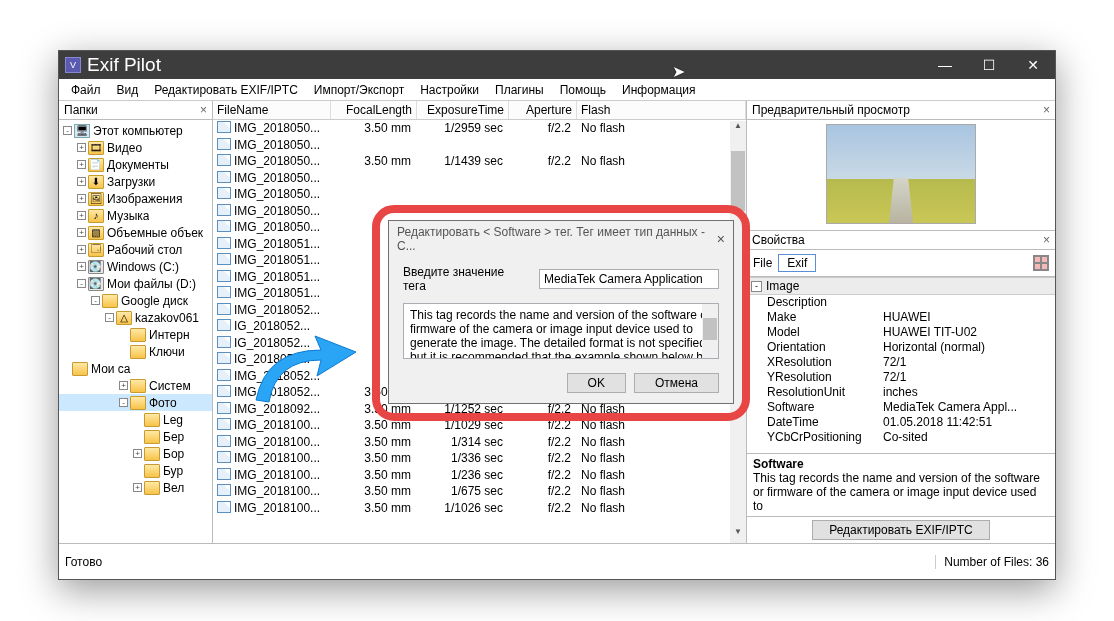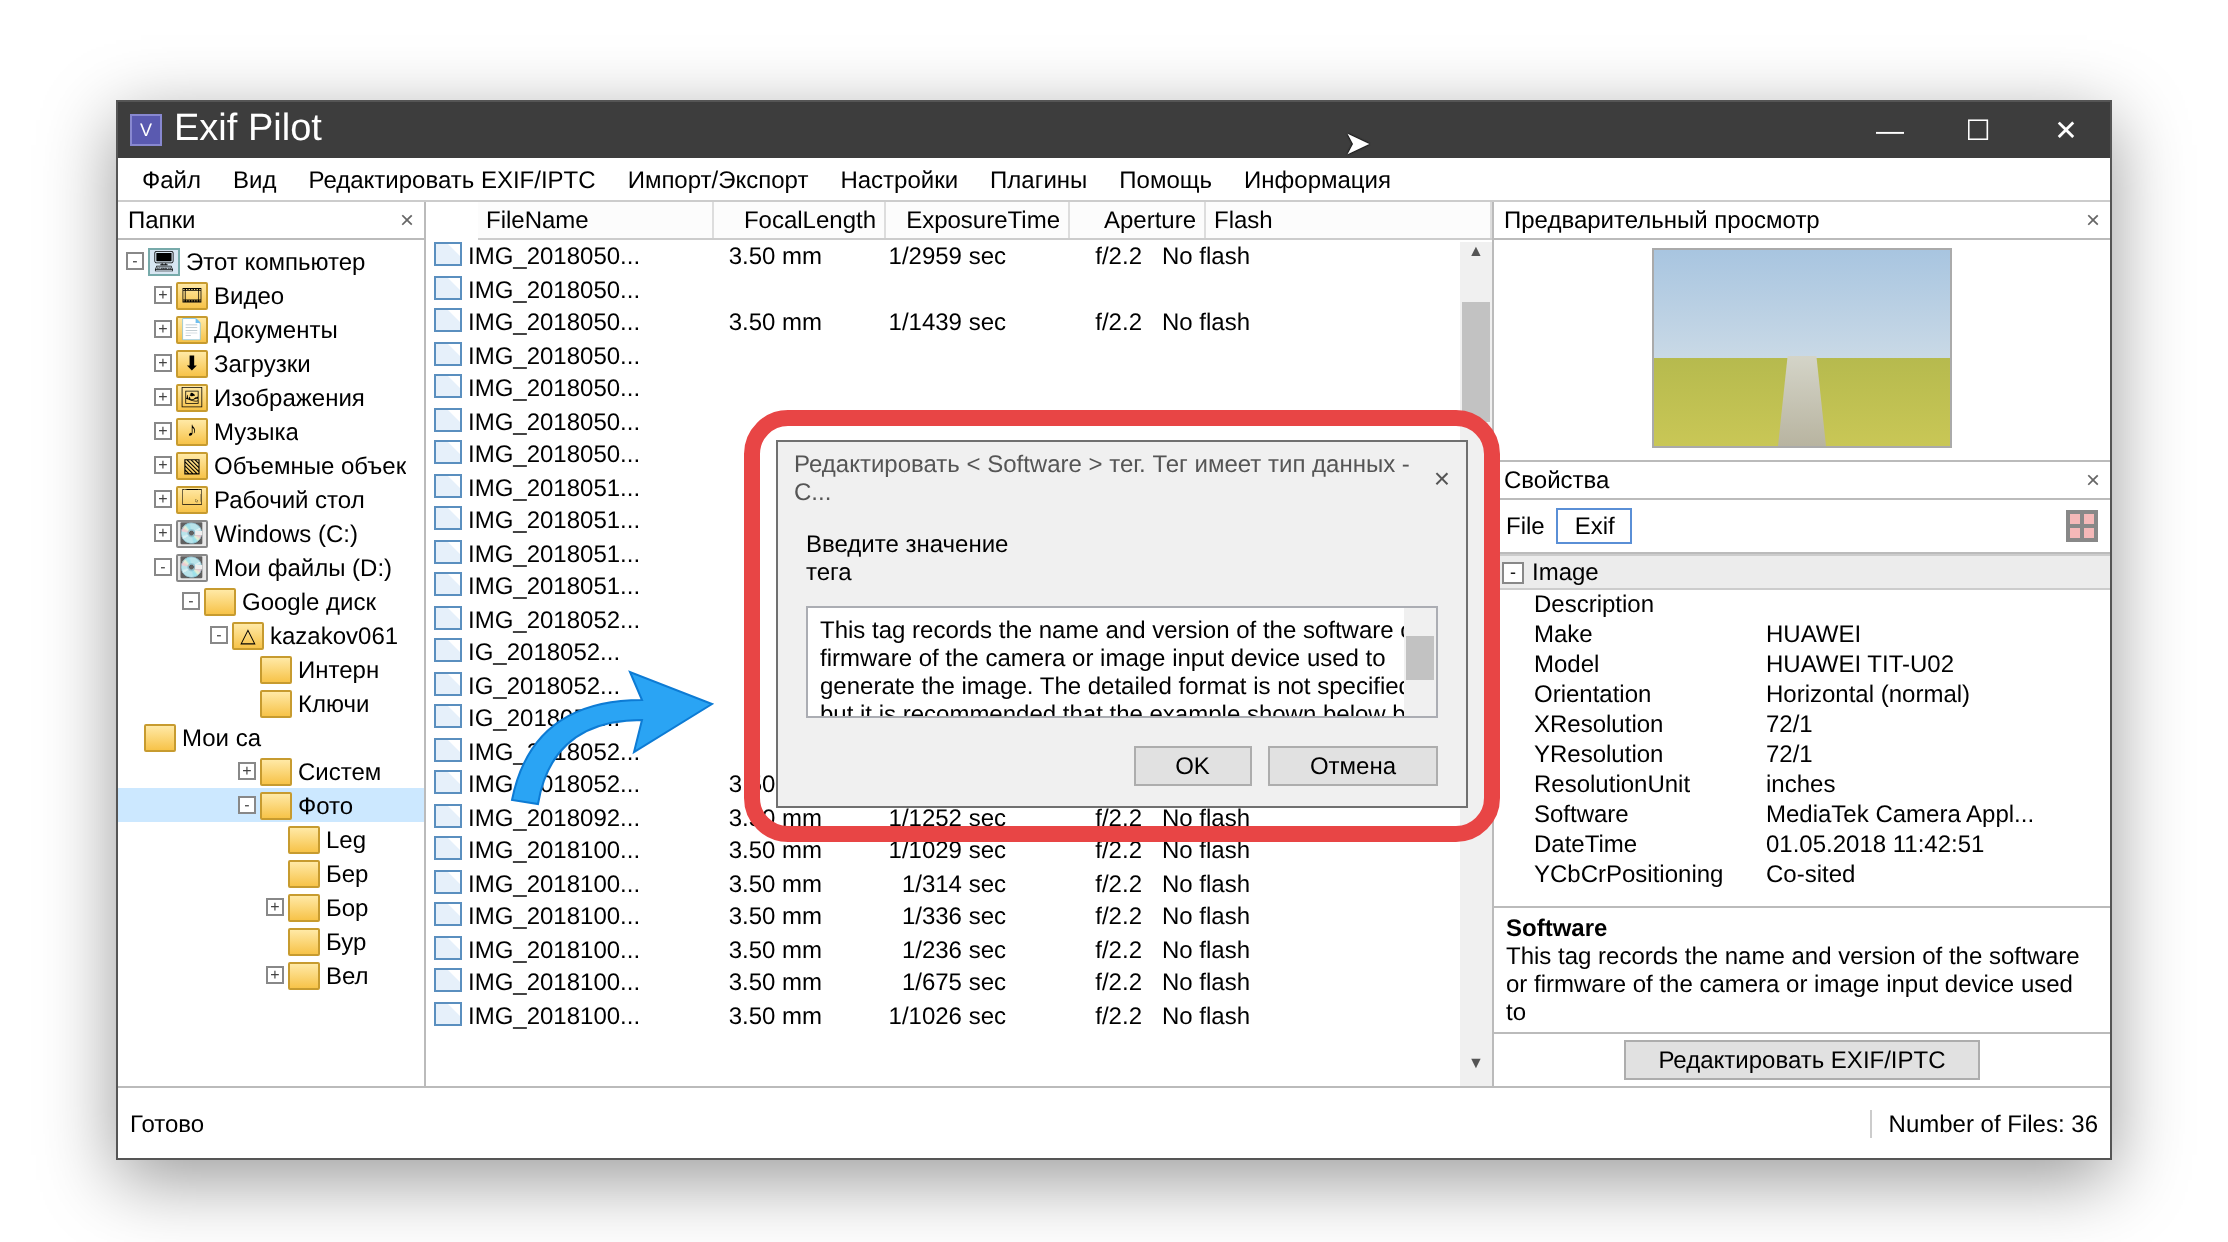--- a/index.html
+++ b/index.html
@@ -28,21 +28,21 @@
 .tree .toggle.blank { border:none; }
 .tree .icn { width:16px; height:14px; margin-right:3px; display:inline-flex; align-items:center; justify-content:center; font-size:10px;}
 .folder-icn { background:linear-gradient(#ffe9a6,#f7c349); border:1px solid #c79b2f; border-radius:1px;}
 .pc-icn { background:#d8e6f2; border:1px solid #7aa; }
 .disk-icn { background:#e8e8e8; border:1px solid #888; border-radius:1px;}
 .tree .sel { background:#cce8ff; }
 .tree .label { overflow:hidden; text-overflow:ellipsis; }
 
 .center { flex: 1; display: flex; flex-direction: column; border-right: 1px solid #bbb; min-width:0;}
 .table { flex:1; overflow:hidden; position:relative; }
-.table-header { display:flex; background:#fff; border-bottom:1px solid #ccc;margin-left:26px; }
+.table-header { display:flex; background:#fff; border-bottom:1px solid #ccc; }
 .table-header div { border-right:1px solid #ddd; padding:2px 4px; font-size:12px; background:#fcfcfc;}
 .table-header .c-file{flex:0 0 118px;}
 .table-header .c-fl{flex:0 0 86px; text-align:right;}
 .table-header .c-et{flex:0 0 92px; text-align:right;}
 .table-header .c-ap{flex:0 0 68px; text-align:right;}
 .table-header .c-flash{flex:1;}
 .table-body { font-size:12px; }
 .table-row { display:flex; height:16.5px; align-items:center; }
 .table-row .c-file{flex:0 0 118px; padding-left:4px; display:flex; align-items:flex-start; overflow:hidden;}
 .table-row .c-fl{flex:0 0 86px; text-align:right; padding-right:6px;}
@@ -603,20 +603,21 @@
 <div class="dialog-outline"></div>
 
 <div class="dialog">
   <div class="dialog-title">
     <span>Редактировать &lt; Software &gt; тег. Тег имеет тип данных - C...</span>
     <span class="dx">×</span>
   </div>
   <div class="dialog-body">
     <div class="dlg-row">
       <label>Введите значение тега</label>
+      <input type="text" value="MediaTek Camera Application" style="">
     </div>
     <div class="dlg-txt">
       <span>This tag records the name and version of the software or firmware of the camera or image input device used to generate the image. The detailed format is not specified, but it is recommended that the example shown below be followed. When</span>
       <div class="sv">
           <div class="t"></div>
         </div>
     </div>
   </div>
   <div class="dlg-btns">
     <button>OK</button>

